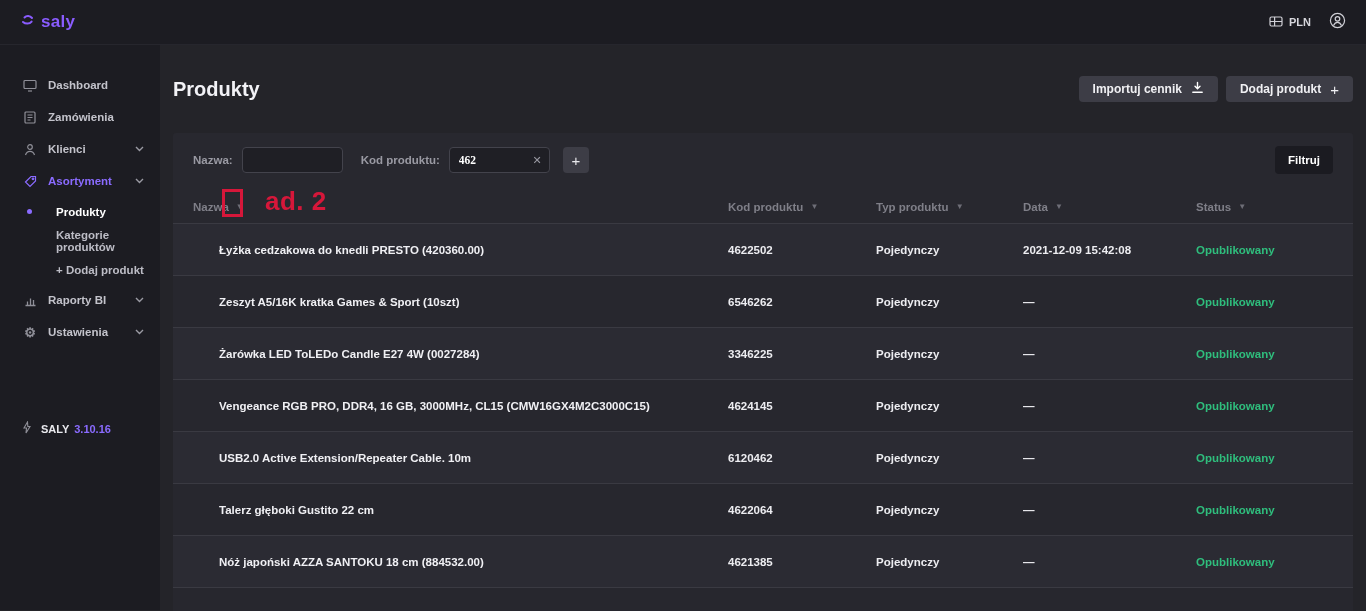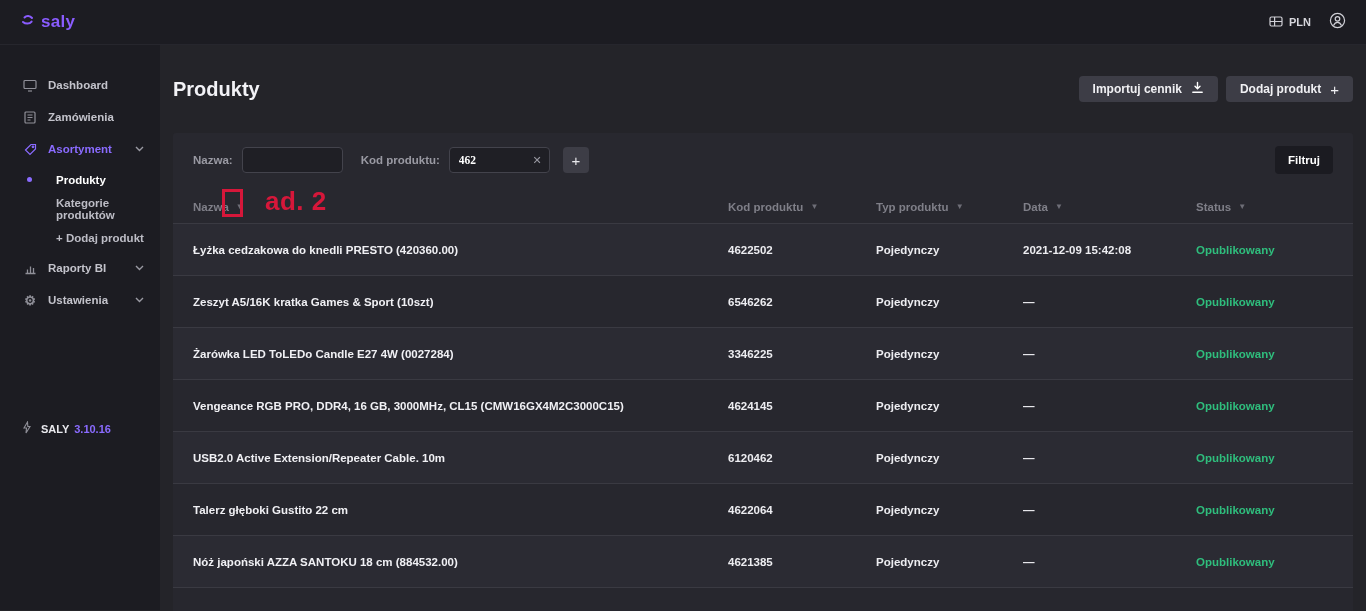--- a/index.html
+++ b/index.html
@@ -100,21 +100,21 @@
     border-bottom:1px solid #3a3a42;
   }
   .th { display:flex; align-items:center; gap:7px; cursor:pointer; }
   .sort { font-size:8px; color:#6e6e77; line-height:1; }
   .row {
     height:52px; border-bottom:1px solid #3a3a42;
     font-size:11.5px; font-weight:600; color:#ededf1; cursor:pointer;
   }
   .rows .row:nth-child(odd) { background:#2b2b33; }
   .rows .row:nth-child(even) { background:#27272e; }
-  .row .name { padding-right:16px; font-weight:700; color:#f0f0f4; }
+  .row .name { padding-right:16px; font-weight:700; color:#f0f0f4;margin-left:26px; }
   .row .status { color:#2fbe7d; font-weight:700; }
   .row-partial { height:23px; margin:0 -20px; background:#27272e; }
 
   
   .anno-box {
     position:absolute; left:49px; top:56px; width:21px; height:28px;
     border:3px solid #d6173a; z-index:5; pointer-events:none;
   }
   .anno-text {
     position:absolute; left:92px; top:53px; line-height:30px;
@@ -172,20 +172,34 @@
       </div>
       <div class="side-item">
         <span class="sicon">
           <svg width="12" height="13" viewBox="0 0 12 13" fill="none" stroke="currentColor" stroke-width="1.2">
             <rect x="1" y="1" width="10" height="11" rx="1"></rect>
               <path d="M3.5 4h5M3.5 6.5h5M3.5 9h3"></path>
           </svg>
         </span>
         <span>Zamówienia</span>
       </div>
+      <div class="side-item">
+        <span class="sicon">
+          <svg width="14" height="13" viewBox="0 0 14 13" fill="none" stroke="currentColor" stroke-width="1.2">
+            <circle cx="7" cy="4" r="2.3"></circle>
+              <path d="M2.5 12c.8-2.4 2.4-3.6 4.5-3.6s3.7 1.2 4.5 3.6"></path>
+          </svg>
+        </span>
+        <span>Klienci</span>
+        <span class="chev">
+          <svg width="9" height="6" viewBox="0 0 9 6" fill="none" stroke="#9a9aa3" stroke-width="1.4">
+              <path d="M1 1l3.5 3.5L8 1"></path>
+            </svg>
+        </span>
+      </div>
       <div class="side-item active">
         <span class="sicon">
           <svg width="13" height="13" viewBox="0 0 13 13" fill="none" stroke="currentColor" stroke-width="1.2">
             <path d="M1.5 7L7 1.5h4.5V6L6 11.5z"></path>
               <circle cx="9" cy="3.8" r=".8"></circle>
           </svg>
         </span>
         <span>Asortyment</span>
         <span class="chev">
           <svg width="9" height="6" viewBox="0 0 9 6" fill="none" stroke="#9a9aa3" stroke-width="1.4">

